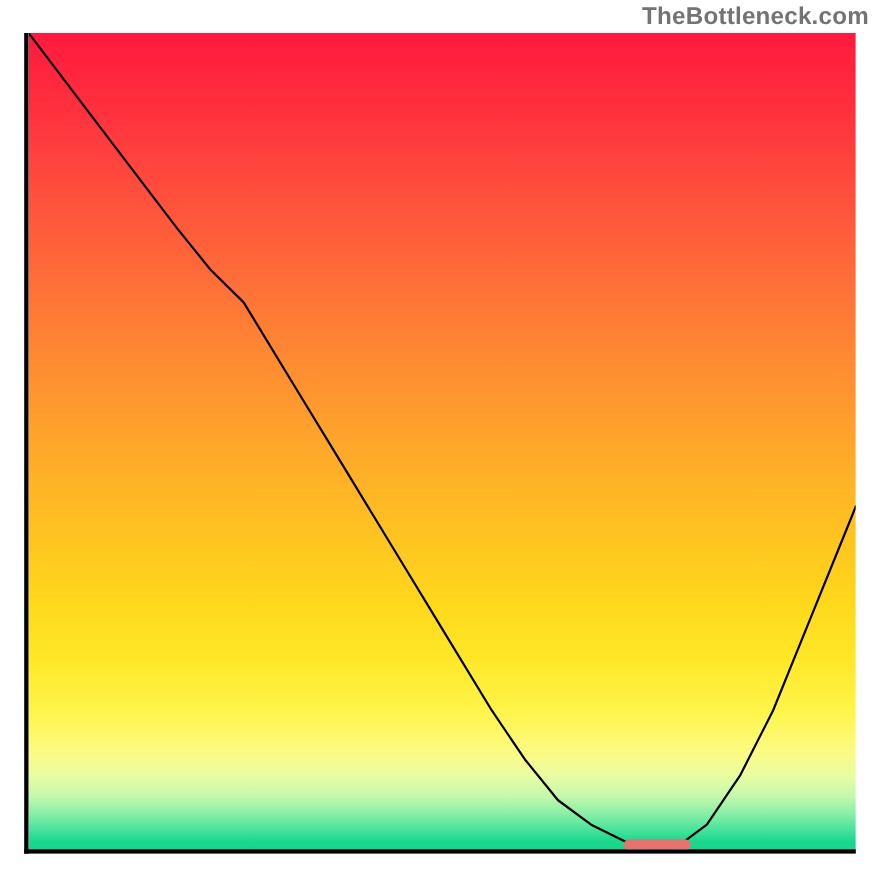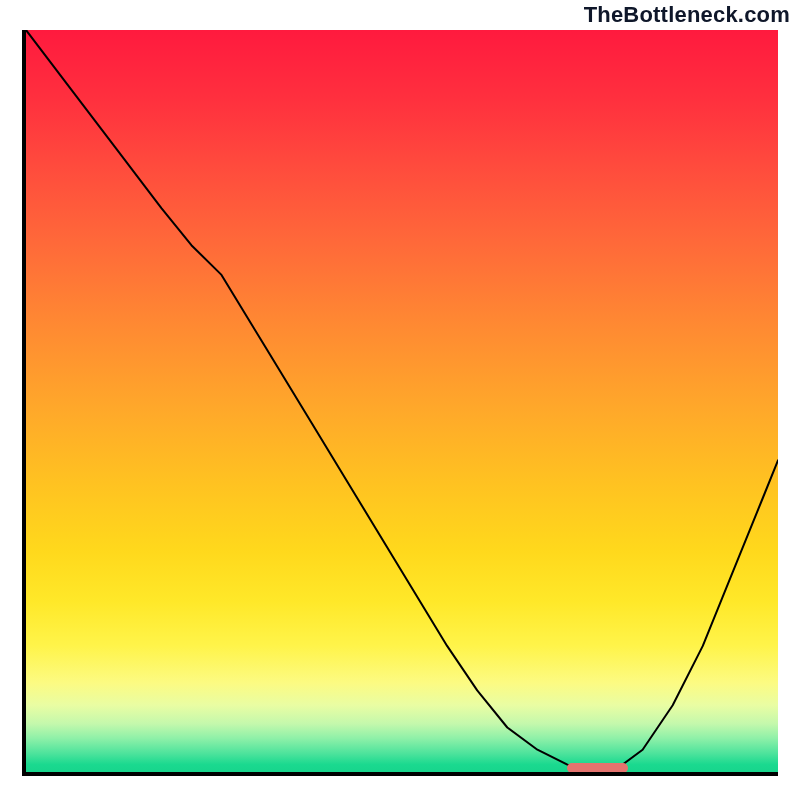--- a/index.html
+++ b/index.html
@@ -15,21 +15,21 @@
     position: relative;
     width: 800px;
     height: 800px;
   }
   .watermark {
     position: absolute;
     top: 2px;
     right: 10px;
     font-size: 22px;
     font-weight: 600;
-    color: #0f172a;
+    color: #737373;
     letter-spacing: 0.2px;
   }
   .chart-box {
     position: absolute;
     left: 22px;
     top: 30px;
     width: 756px;
     height: 746px;
     border-left: 4px solid #000;
     border-bottom: 4px solid #000;

